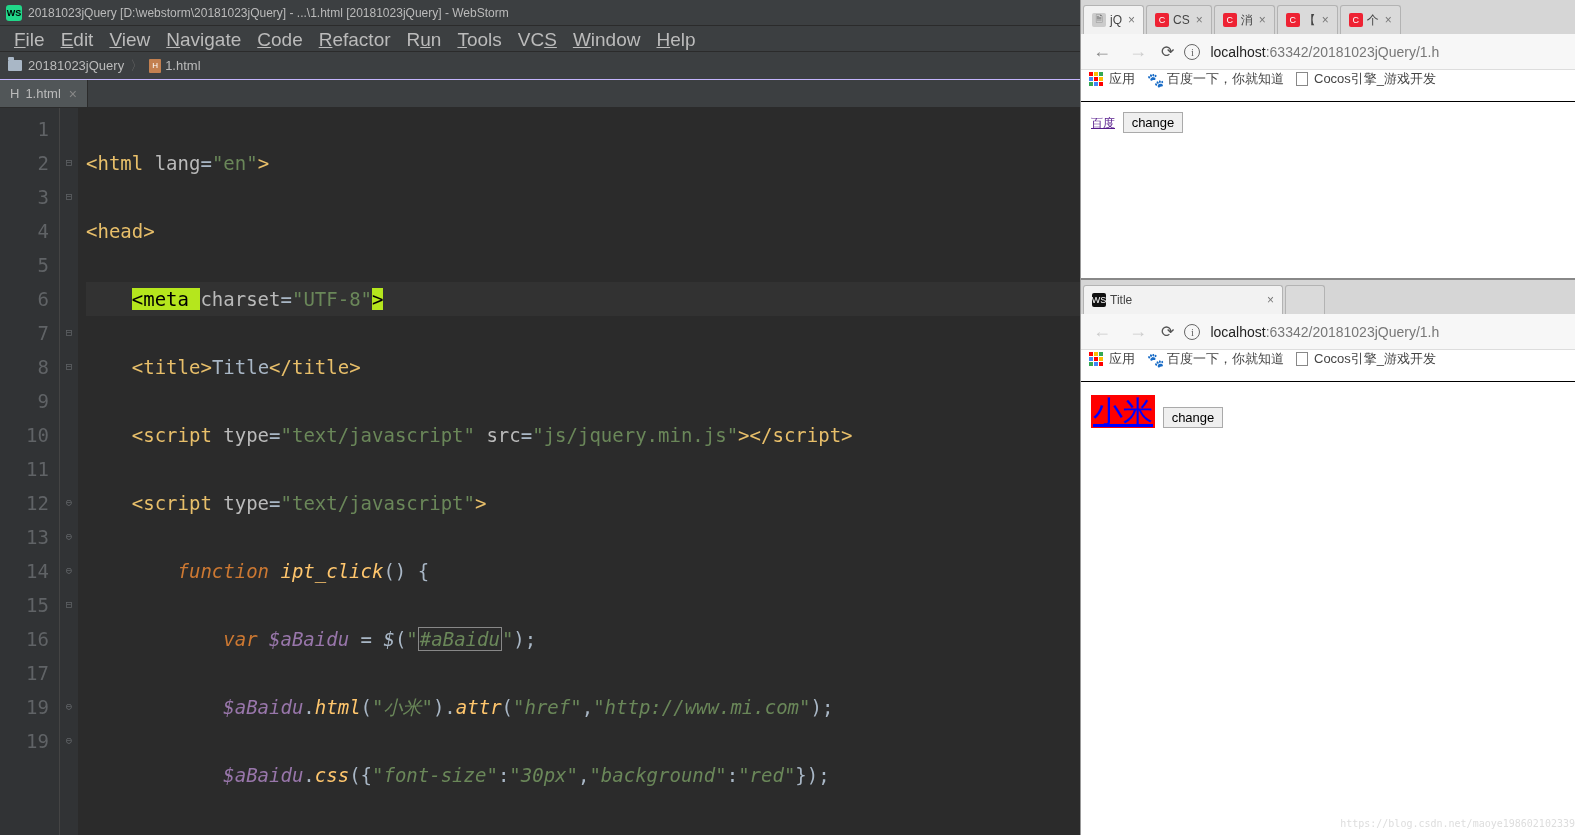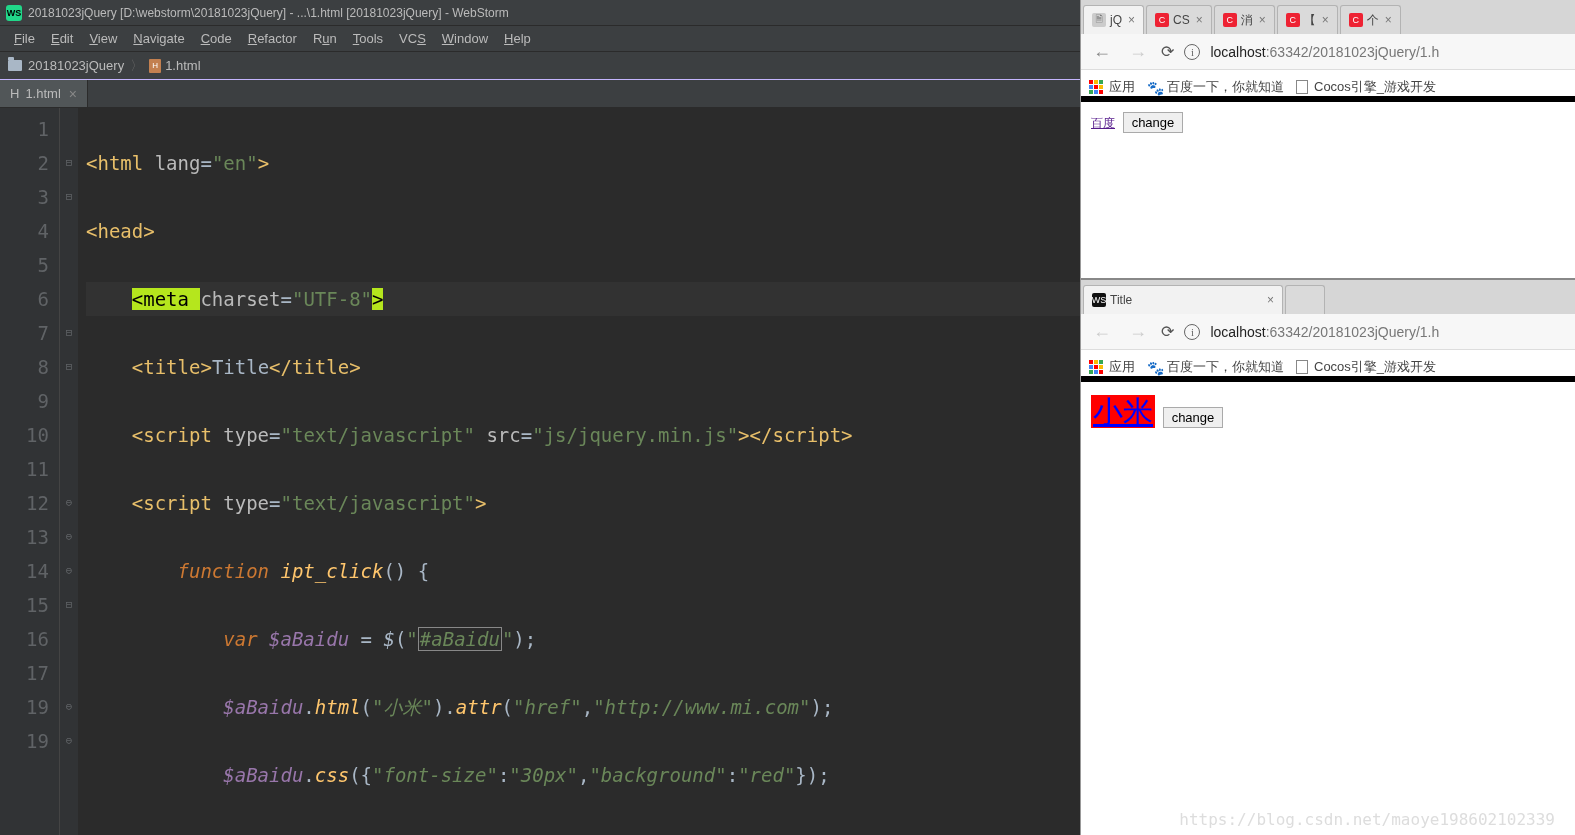--- a/index.html
+++ b/index.html
@@ -1,20 +1,20 @@
 <!DOCTYPE html>
 <html><head>
 <meta charset="utf-8">
 <style>
 *{box-sizing:border-box;margin:0;padding:0}
 body{font-family:"Segoe UI",Arial,sans-serif;font-size:13px;background:#2b2b2b;color:#a9b7c6;display:flex;width:1575px;height:835px;overflow:hidden}
 .ide{flex:0 0 1080px;display:flex;flex-direction:column;background:#3c3f41}
 .titlebar{height:26px;background:#3c3f41;color:#bbbbbb;display:flex;align-items:center;padding:0 6px;font-size:12px;border-bottom:1px solid #2b2b2b}
 .titlebar .ws-icon{width:16px;height:16px;background:#21d789;border-radius:3px;margin-right:6px;font-size:9px;color:#000;display:flex;align-items:center;justify-content:center;font-weight:bold}
-.menubar{height:26px;background:#3c3f41;display:flex;align-items:center;padding:0 6px;color:#bbbbbb;font-size:13px;border-bottom:1px solid #2b2b2b}
+.menubar{height:26px;background:#3c3f41;display:flex;align-items:flex-end;padding:0 6px;color:#bbbbbb;font-size:19px;border-bottom:1px solid #2b2b2b}
 .menubar span{padding:0 8px;cursor:default}
 .menubar span u{text-decoration:underline}
 .crumbs{height:28px;background:#3c3f41;display:flex;align-items:center;padding:0 8px;border-bottom:1px solid #c4b5fd;color:#bbb;font-size:13px}
 .crumbs .folder-icon{width:14px;height:11px;background:#a9b7c6;margin-right:6px;border-radius:1px;position:relative}
 .crumbs .folder-icon:before{content:"";position:absolute;top:-3px;left:0;width:6px;height:3px;background:#a9b7c6;border-radius:1px 1px 0 0}
 .crumbs .sep{margin:0 6px;color:#666}
 .crumbs .file-icon{width:12px;height:14px;background:#c38050;margin-right:4px;font-size:8px;color:#fff;display:flex;align-items:center;justify-content:center;border-radius:1px}
 .tabs{height:28px;background:#3c3f41;display:flex;align-items:stretch;border-bottom:1px solid #2b2b2b}
 .tab{display:flex;align-items:center;padding:0 10px;background:#515658;border-right:1px solid #2b2b2b;font-size:13px;color:#bbb}
 .tab .file-icon{margin-right:6px}
@@ -50,39 +50,39 @@
 .btab.inactive{background:#dadada}
 .btab .fav{width:14px;height:14px;margin-right:4px;border-radius:2px;flex-shrink:0;font-size:9px;display:flex;align-items:center;justify-content:center;color:#fff}
 .btab .bx{margin-left:6px;color:#777}
 .baddr{height:36px;background:#f7f7f7;border-bottom:1px solid #ddd;display:flex;align-items:center;padding:0 8px;gap:10px}
 .baddr .nav-arrow{color:#888;font-size:18px;padding:0 4px}
 .baddr .reload{color:#555;font-size:16px}
 .baddr .info{width:16px;height:16px;border:1.5px solid #666;border-radius:50%;display:flex;align-items:center;justify-content:center;font-size:11px;color:#666;font-family:serif}
 .baddr .url{color:#333;font-size:14px;white-space:nowrap;overflow:hidden}
 .baddr .url .host{color:#222}
 .baddr .url .path{color:#777}
-.bbook{height:32px;background:#fff;border-bottom:6px solid #000000;display:flex;align-items:flex-end;padding:0 8px;gap:12px;font-size:13px;color:#444}
+.bbook{height:32px;background:#fff;border-bottom:1px solid #000000;display:flex;align-items:flex-start;padding:0 8px;gap:12px;font-size:13px;color:#444}
 .bbook .apps{display:flex;align-items:center;gap:6px}
 .bbook .apps-icon{display:inline-grid;grid-template-columns:repeat(3,4px);grid-template-rows:repeat(3,4px);gap:1px}
 .bbook .apps-icon span{background:red;width:4px;height:4px}
 .bbook .apps-icon span:nth-child(2){background:#fbbc04}
 .bbook .apps-icon span:nth-child(3){background:#34a853}
 .bbook .apps-icon span:nth-child(4){background:#4285f4}
 .bbook .apps-icon span:nth-child(5){background:red}
 .bbook .apps-icon span:nth-child(6){background:#fbbc04}
 .bbook .apps-icon span:nth-child(7){background:#34a853}
 .bbook .apps-icon span:nth-child(8){background:#4285f4}
 .bbook .apps-icon span:nth-child(9){background:red}
 .bbook .paw{width:14px;height:14px;color:#3385ff;font-size:14px}
 .bbook .docicon{width:12px;height:14px;border:1px solid #888}
 .bpage{flex:1;background:#fff;padding:10px;position:relative}
 .bpage a.link1{color:#551a8b;text-decoration:underline;font-size:12px}
 .bpage .btn{font-size:13px;padding:2px 8px;background:#efefef;border:1px solid #aaa;margin-left:4px}
 .bpage a.link2{background:red;color:#00f;font-size:30px;text-decoration:underline;padding:0 2px}
-.watermark{position:absolute;bottom:6px;right:20px;color:#ddd;font-size:16px;font-family:Consolas,monospace}
+.watermark{position:absolute;bottom:6px;right:0;color:#ddd;font-size:10px;font-family:Consolas,monospace}
 </style>
 </head>
 <body>
 
 <div class="ide">
   <div class="titlebar">
     <div class="ws-icon">WS</div>
     <span>20181023jQuery [D:\webstorm\20181023jQuery] - ...\1.html [20181023jQuery] - WebStorm</span>
   </div>
   <div class="menubar">

